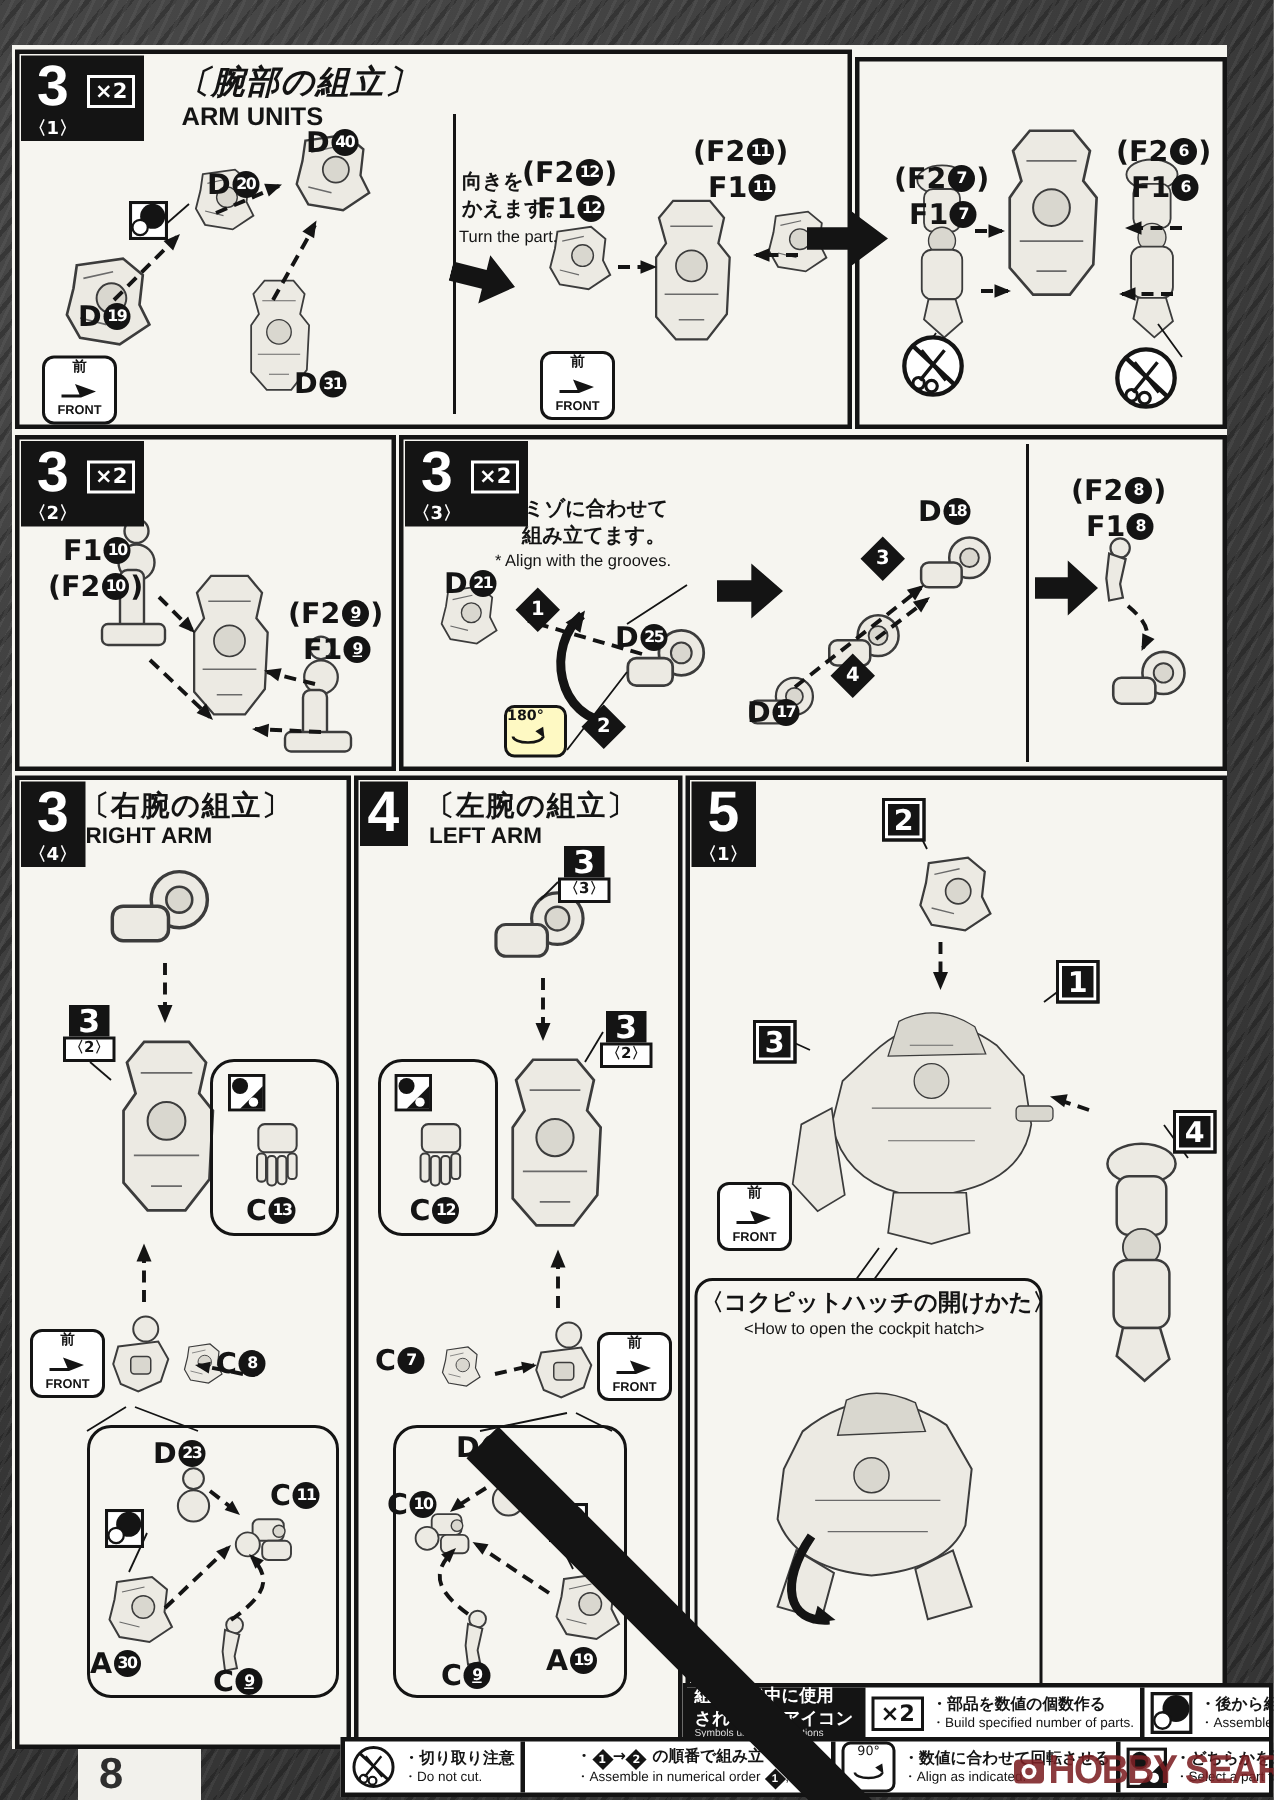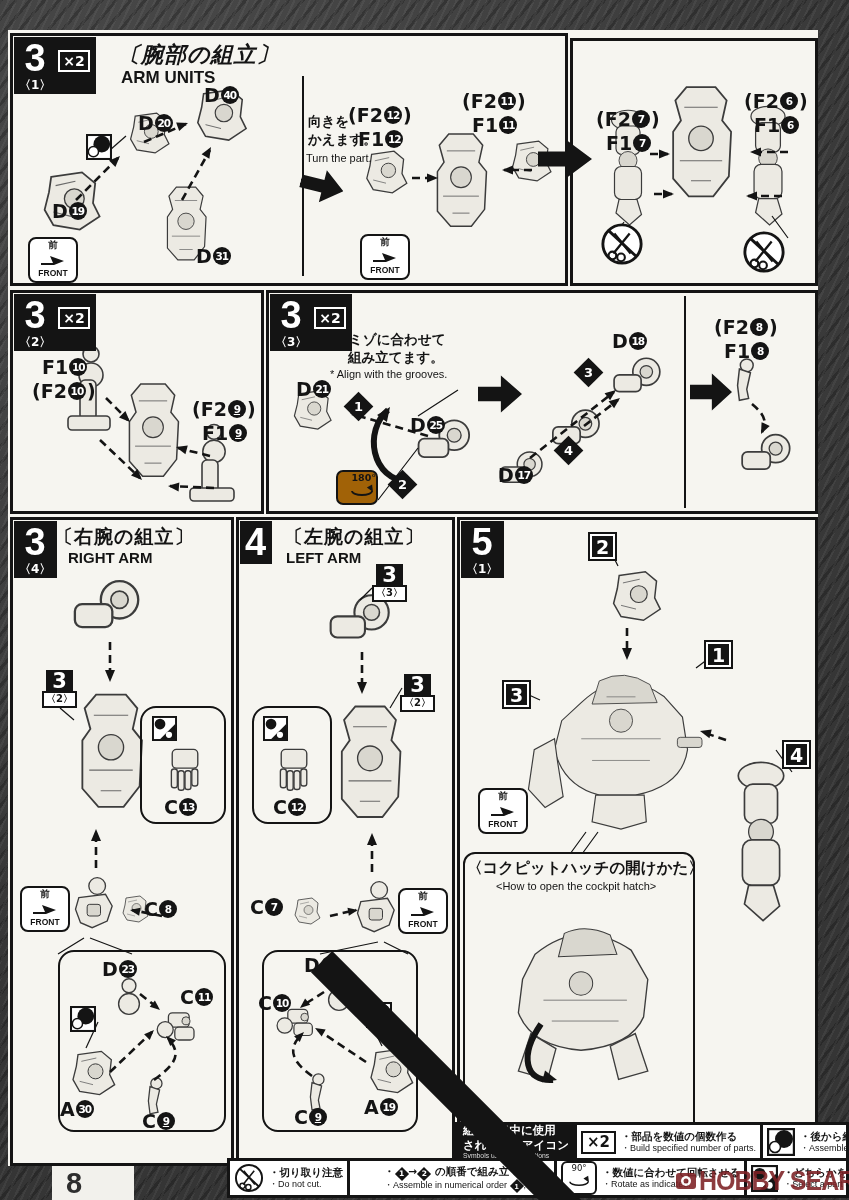--- a/index.html
+++ b/index.html
@@ -56,22 +56,22 @@
   .ref .n{background:#141414;color:#fff;font-size:21px;font-weight:bold;padding:0 6px;line-height:1.05;}
   .ref .s{border:2px solid #141414;background:#fff;color:#141414;font-size:10px;
     font-weight:bold;padding:0 2px;line-height:1.25;margin-top:-1px;}
   
   .front{position:absolute;width:46px;border:2px solid #141414;border-radius:8px;background:#fff;
     text-align:center;padding:1px 0 2px 0;z-index:5;}
   .front .jp{font-size:9.5px;font-weight:bold;display:block;line-height:1.1;}
   .front .en{font-size:8.5px;font-weight:bold;display:block;line-height:1.1;
     font-family:"Liberation Sans",sans-serif;}
   
-  .rot{position:absolute;width:38px;border:2px solid #141414;border-radius:7px;background:#a16207;
-    text-align:right;font-weight:bold;z-index:6;padding:1px 0;}
+  .rot{position:absolute;width:38px;border:2px solid #141414;border-radius:7px;background:#fef9c3;
+    text-align:left;font-weight:bold;z-index:6;padding:1px 0;}
   .rot .deg{font-size:9.5px;display:block;line-height:1.1;}
   
   .rbox{position:absolute;border:2.5px solid #141414;border-radius:16px;z-index:3;box-sizing:border-box;}
   
   .hatch-t-jp{position:absolute;font-size:15.5px;font-weight:bold;white-space:nowrap;z-index:4;}
   .hatch-t-en{position:absolute;font-size:11px;font-family:"Liberation Sans",sans-serif;white-space:nowrap;z-index:4;}
   
   .lgrow{position:absolute;display:flex;background:#fff;border:3px solid #141414;box-sizing:border-box;z-index:7;}
   .lgcell{display:flex;align-items:center;gap:5px;padding:2px 4px;border-left:3px solid #141414;box-sizing:border-box;}
   .lgcell:first-child{border-left:none;}
@@ -485,21 +485,21 @@
 <div class="panel" style="left:236px;top:517px;width:219px;height:649px;"></div>
 <div class="panel" style="left:457px;top:517px;width:361px;height:649px;"></div>
 
 <div class="shead" style="left:14px;top:521px;">
   <div class="col">
       <span class="n">3</span>
       <span class="sub">〈4〉</span>
     </div>
 </div>
 <div class="tjp sm" style="left:54px;top:524px;">〔右腕の組立〕</div>
-<div class="ten sm" style="left:68px;top:549px;">RIGHT ARM</div>
+<div class="ten sm" style="left:57px;top:549px;">RIGHT ARM</div>
 
 <svg style="left:14px;top:560px;" width="214" height="600" viewBox="0 0 214 600">
   <use href="#p-joint" x="58" y="18" width="72" height="58"></use>
   <path class="dl" d="M96 82 L96 118"></path>
     <path class="ahf" transform="translate(96,122) rotate(90)" d="M0 0 L-12 5 L-12 -5 Z"></path>
   <use href="#p-torso" x="56" y="130" width="82" height="126"></use>
   <path class="thin" d="M46 148 L60 160"></path>
   <path class="dl" d="M82 308 L82 272"></path>
     <path class="ahf" transform="translate(82,269) rotate(-90)" d="M0 0 L-12 5 L-12 -5 Z"></path>
   <use href="#p-pilot" x="52" y="316" width="54" height="60"></use>
@@ -762,21 +762,21 @@
   <div class="lgcell">
     <div class="rot90">
       <span class="deg">90°</span>
       <svg width="26" height="10" viewBox="0 0 28 11" style="position:static;">
           <path d="M4 4 A10 4 0 1 0 24 4" fill="none" stroke="#141414" stroke-width="1.8"></path>
           <path class="ahf" transform="translate(25,5) rotate(60)" d="M0 0 L-7 3 L-7 -3 Z"></path>
         </svg>
     </div>
     <div class="ltxt">
       <span class="jp">・数値に合わせて回転させる</span>
-      <span class="en">・Rotate as indicated.</span>
+      <span class="en">・Align as indicated.</span>
     </div>
   </div>
   <div class="lgcell" style="flex:1;">
     <svg width="27" height="27" viewBox="0 0 28 28" style="position:static;flex:none;">
         <use href="#i-choose" width="28" height="28"></use>
       </svg>
     <div class="ltxt">
       <span class="jp">・どちらかを選んで取り付ける</span>
       <span class="en">・Select a part to attach.</span>
     </div>

